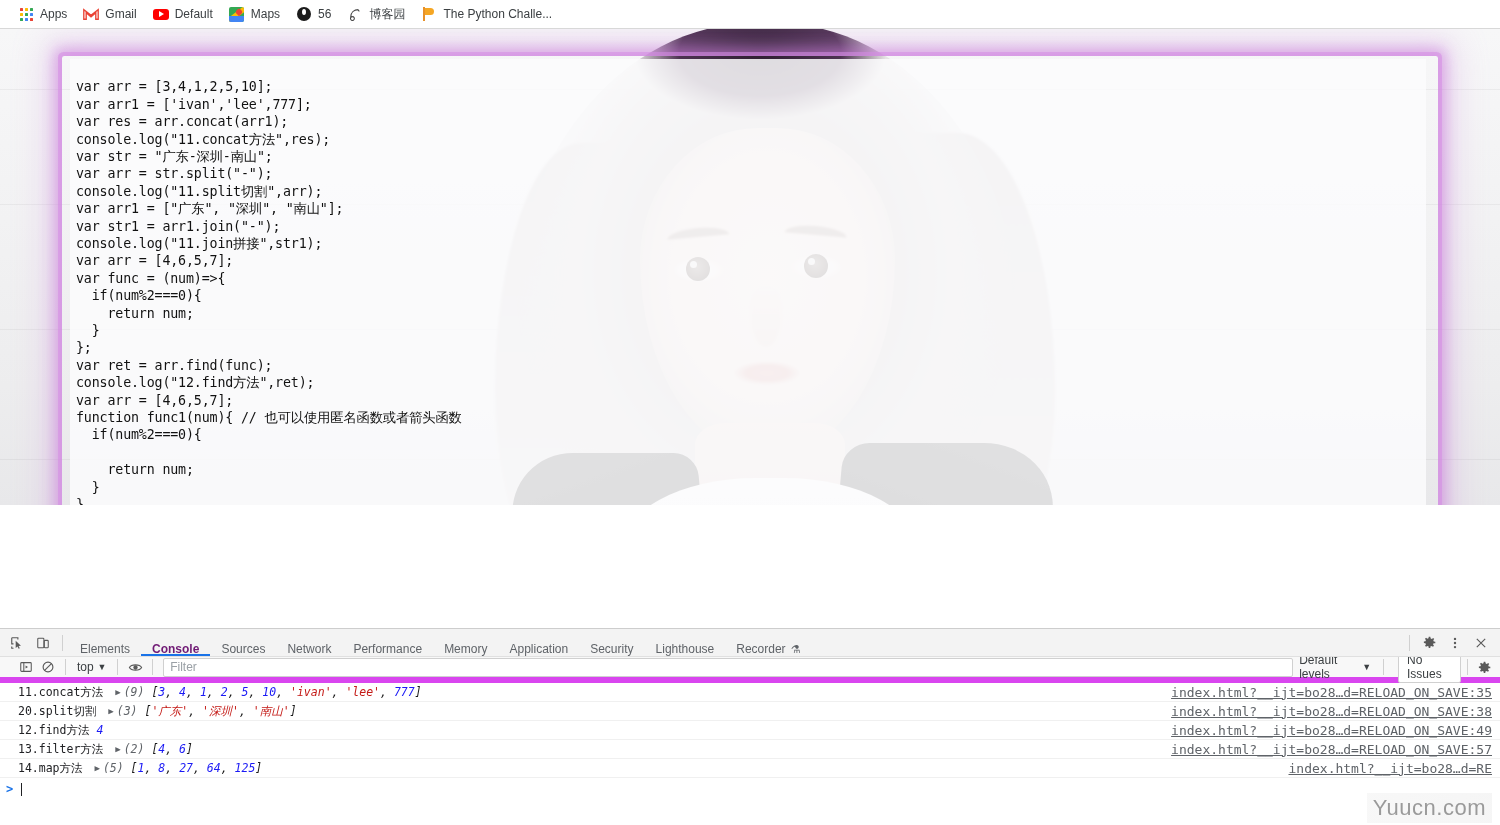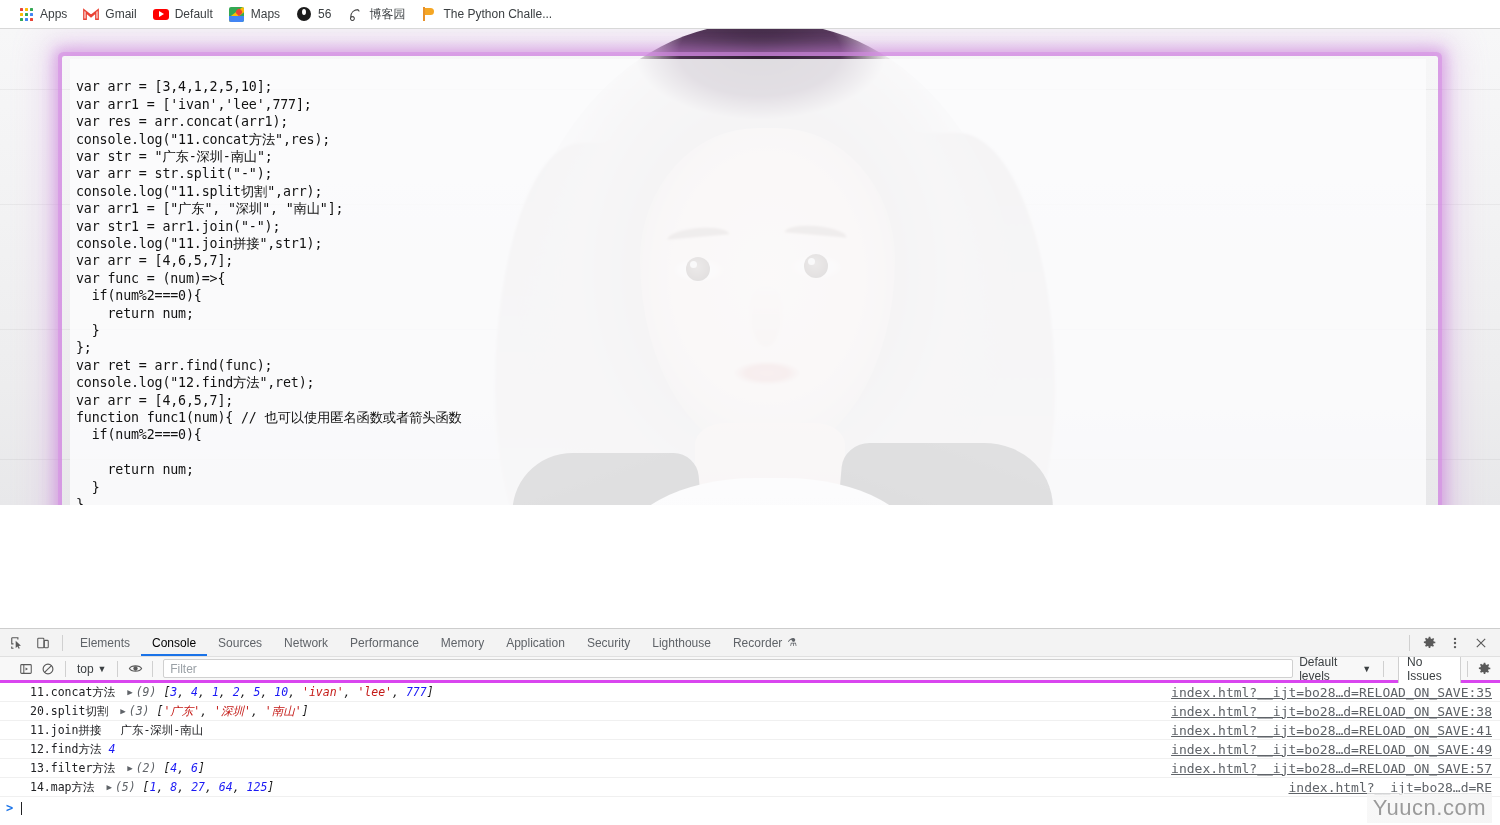--- a/index.html
+++ b/index.html
@@ -244,29 +244,29 @@
     padding-left:4px;
   }
   .dt-iconbtn {
     width:26px; height:24px;
     display:flex;align-items:center;justify-content:center;
     cursor:pointer; border-radius:2px; color:#5a5a5a;
   }
   .dt-sep { width:1px;height:16px;background:#d0d0d0;margin:0 6px; }
   .dt-tab {
     padding:0 11px; height:27px;
-    display:flex;align-items:center;
+    display:flex;align-items:flex-end;
     cursor:pointer; color:#5f6368; white-space:nowrap;
   }
-  .dt-tab.active { color:#000000; box-shadow: inset 0 -2px 0 #1a73e8; }
+  .dt-tab.active { color:#701a75; box-shadow: inset 0 -2px 0 #1a73e8; font-weight: bold; }
   .dt-tabbar-right { margin-left:auto; display:flex;align-items:center;padding-right:6px; }
 
   #dt-filterbar {
     height:26px; display:flex; align-items:center;
-    border-bottom:3px solid #d946ef;
+    border-bottom:6px solid #d946ef;
     background:#f8f8f8;
     padding-left:15px;
   }
   .ctx-select {
     display:flex;align-items:center;gap:4px;
     padding:1px 5px; cursor:pointer; border-radius:2px; color:#3c4043;
   }
   #filter-input {
     flex:0 0 auto;
     width:1130px; height:19px;
@@ -301,21 +301,21 @@
     color:#202124;
     white-space:pre;
   }
   .log-row .disc {
     color:#5f6368; font-size:9px; margin:0 3px 0 5px;
   }
   .cnt { color:#5f6368; font-style:italic; }
   .arr  { color:#1a1a1a; font-style:italic; }
   .num  { color:#1a19f5; font-style:italic; }
   .str  { color:#c41a16; font-style:italic;text-align:right; }
-  .plain{ color:#202124;margin-left:12px; }
+  .plain{ color:#202124; }
   .src-link {
     position:absolute; right:8px;
     color:#5f6368; text-decoration:underline;
     font-family:"DejaVu Sans Mono","Liberation Mono",monospace;
     font-size:13px;
     cursor:pointer;
     white-space:nowrap;
   }
   #prompt-row {
     height:22px; display:flex;align-items:center;
@@ -596,21 +596,20 @@
     <div class="dt-iconbtn" style="margin-right:4px;">
       <svg width="15" height="15" viewBox="0 0 16 16">
           <path d="M8 5.2a2.8 2.8 0 1 0 0 5.6 2.8 2.8 0 0 0 0-5.6Zm6.2 3.6.0-1.6-1.7-.3a4.9 4.9 0 0 0-.5-1.2l1-1.4-1.1-1.1-1.4 1a4.9 4.9 0 0 0-1.2-.5L8.8 1.8H7.2l-.3 1.7a4.9 4.9 0 0 0-1.2.5l-1.4-1L3.2 4.1l1 1.4a4.9 4.9 0 0 0-.5 1.2l-1.7.3v1.6l1.7.3c.1.4.3.8.5 1.2l-1 1.4 1.1 1.1 1.4-1c.4.2.8.4 1.2.5l.3 1.7h1.6l.3-1.7c.4-.1.8-.3 1.2-.5l1.4 1 1.1-1.1-1-1.4c.2-.4.4-.8.5-1.2Z" fill="#5a5a5a"></path>
         </svg>
     </div>
   </div>
 
   <div id="console-body">
       <div class="log-row"><span class="plain">11.concat方法 </span><span class="disc">▶</span><span class="cnt">(9) </span><span class="arr">[</span><span class="num">3</span><span class="arr">, </span><span class="num">4</span><span class="arr">, </span><span class="num">1</span><span class="arr">, </span><span class="num">2</span><span class="arr">, </span><span class="num">5</span><span class="arr">, </span><span class="num">10</span><span class="arr">, </span><span class="str">'ivan'</span><span class="arr">, </span><span class="str">'lee'</span><span class="arr">, </span><span class="num">777</span><span class="arr">]</span><span class="src-link">index.html?__ijt=bo28…d=RELOAD_ON_SAVE:35</span></div>
       <div class="log-row"><span class="plain">20.split切割 </span><span class="disc">▶</span><span class="cnt">(3) </span><span class="arr">[</span><span class="str">'广东'</span><span class="arr">, </span><span class="str">'深圳'</span><span class="arr">, </span><span class="str">'南山'</span><span class="arr">]</span><span class="src-link">index.html?__ijt=bo28…d=RELOAD_ON_SAVE:38</span></div>
-      <div class="log-row"><span class="plain">11.join拼接 </span><span class="plain">广东-深圳-南山</span><span class="src-link">index.html?__ijt=bo28…d=RELOAD_ON_SAVE:41</span></div>
       <div class="log-row"><span class="plain">12.find方法 </span><span class="num">4</span><span class="src-link">index.html?__ijt=bo28…d=RELOAD_ON_SAVE:49</span></div>
       <div class="log-row"><span class="plain">13.filter方法 </span><span class="disc">▶</span><span class="cnt">(2) </span><span class="arr">[</span><span class="num">4</span><span class="arr">, </span><span class="num">6</span><span class="arr">]</span><span class="src-link">index.html?__ijt=bo28…d=RELOAD_ON_SAVE:57</span></div>
       <div class="log-row"><span class="plain">14.map方法 </span><span class="disc">▶</span><span class="cnt">(5) </span><span class="arr">[</span><span class="num">1</span><span class="arr">, </span><span class="num">8</span><span class="arr">, </span><span class="num">27</span><span class="arr">, </span><span class="num">64</span><span class="arr">, </span><span class="num">125</span><span class="arr">]</span><span class="src-link">index.html?__ijt=bo28…d=RE</span></div>
     </div>
 
   <div id="prompt-row">
     <span class="chev">&gt;</span>
     <span id="prompt-caret"></span>
   </div>
 

